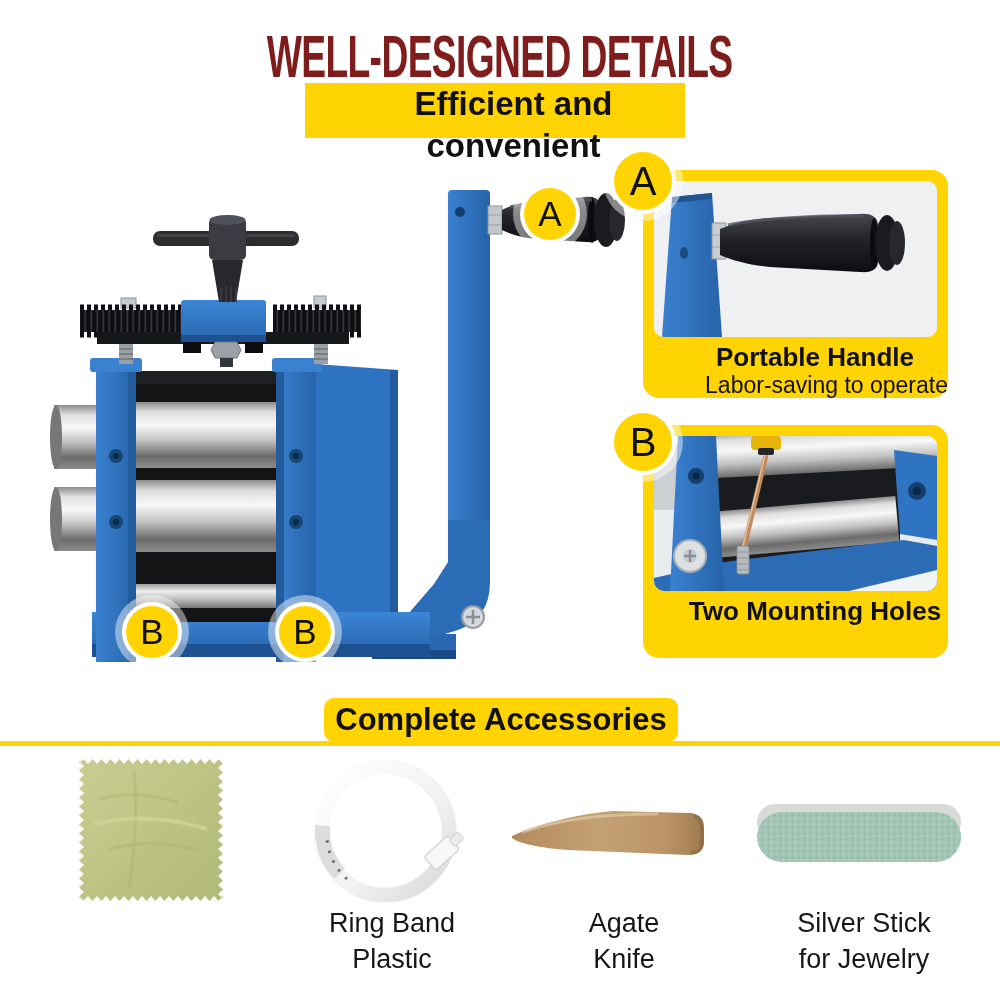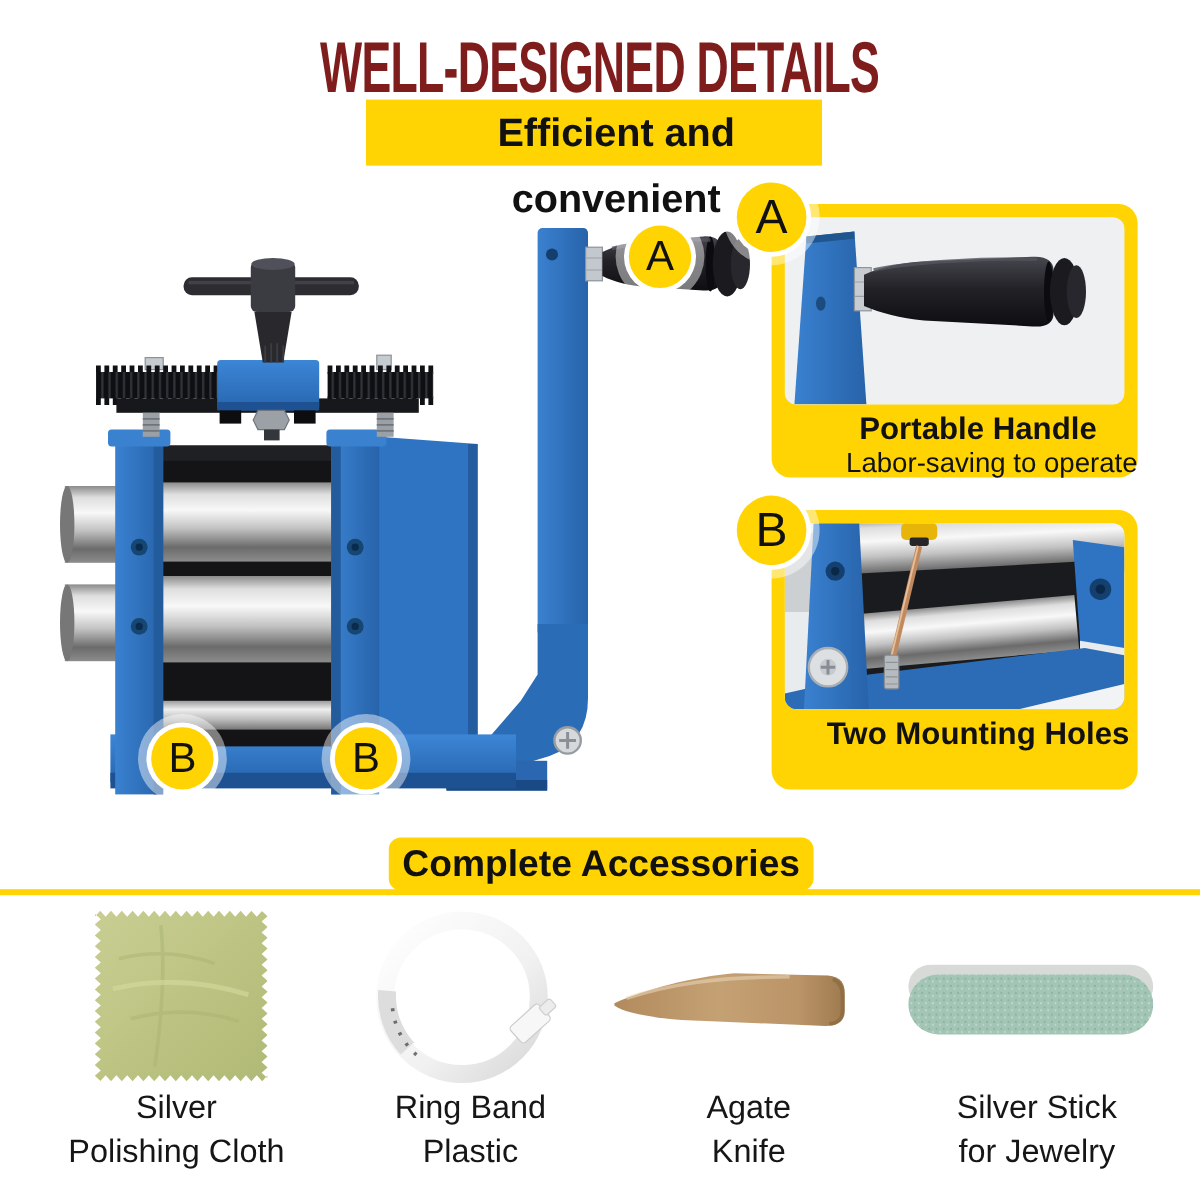--- a/index.html
+++ b/index.html
@@ -10,21 +10,21 @@
   *{margin:0;padding:0;box-sizing:border-box;}
   body{background:#ffffff;font-family:"Liberation Sans", sans-serif;color:var(--ink);}
   .canvas{position:relative;width:1000px;height:1000px;background:#ffffff;overflow:hidden;}
 
   
   .title{position:absolute;top:22px;left:0;width:1000px;text-align:center;
          font-size:60px;font-weight:bold;color:#7f1d1d;white-space:nowrap;}
   .title span{display:inline-block;transform:scaleX(.62);transform-origin:center;letter-spacing:-1px;}
   .banner-top{position:absolute;left:305px;top:83px;width:380px;height:55px;
               background:var(--accent);font-size:33px;font-weight:bold;
-              text-align:center;line-height:55px;padding-left:37px;}
+              text-align:center;line-height:42px;padding-left:37px;}
 
   
   .badge{position:absolute;border-radius:50%;background:var(--accent);
          display:flex;align-items:center;justify-content:center;color:#111;
          box-shadow:0 0 0 4px #ffffff,0 0 0 11px rgba(255,255,255,.45);z-index:5;}
   .badge.m{width:52px;height:52px;font-size:35px;}
   .badge.p{width:58px;height:58px;font-size:40px;}
 
   
   .panel{position:absolute;left:643px;width:305px;background:var(--accent);border-radius:16px;}
@@ -303,24 +303,20 @@
       <pattern id="speck" width="6" height="6" patternUnits="userSpaceOnUse">
         <rect width="6" height="6" fill="#a2c5b5"></rect>
         <circle cx="1.5" cy="1.5" r=".9" fill="#8db2a2"></circle>
         <circle cx="4.5" cy="4" r=".8" fill="#c6ded1"></circle>
       </pattern>
     </defs>
     <rect x="2" y="2" width="204" height="36" rx="18" fill="#d7dad7"></rect>
     <rect x="2" y="10" width="204" height="50" rx="25" fill="url(#speck)"></rect>
   </svg>
 
-  <div class="acc-label" style="left:37px;">
-    <div>Silver</div>
-    <div>Polishing Cloth</div>
-  </div>
   <div class="acc-label" style="left:282px;">
     <div>Ring Band</div>
     <div>Plastic</div>
   </div>
   <div class="acc-label" style="left:514px;">
     <div>Agate</div>
     <div>Knife</div>
   </div>
   <div class="acc-label" style="left:754px;">
     <div>Silver Stick</div>

